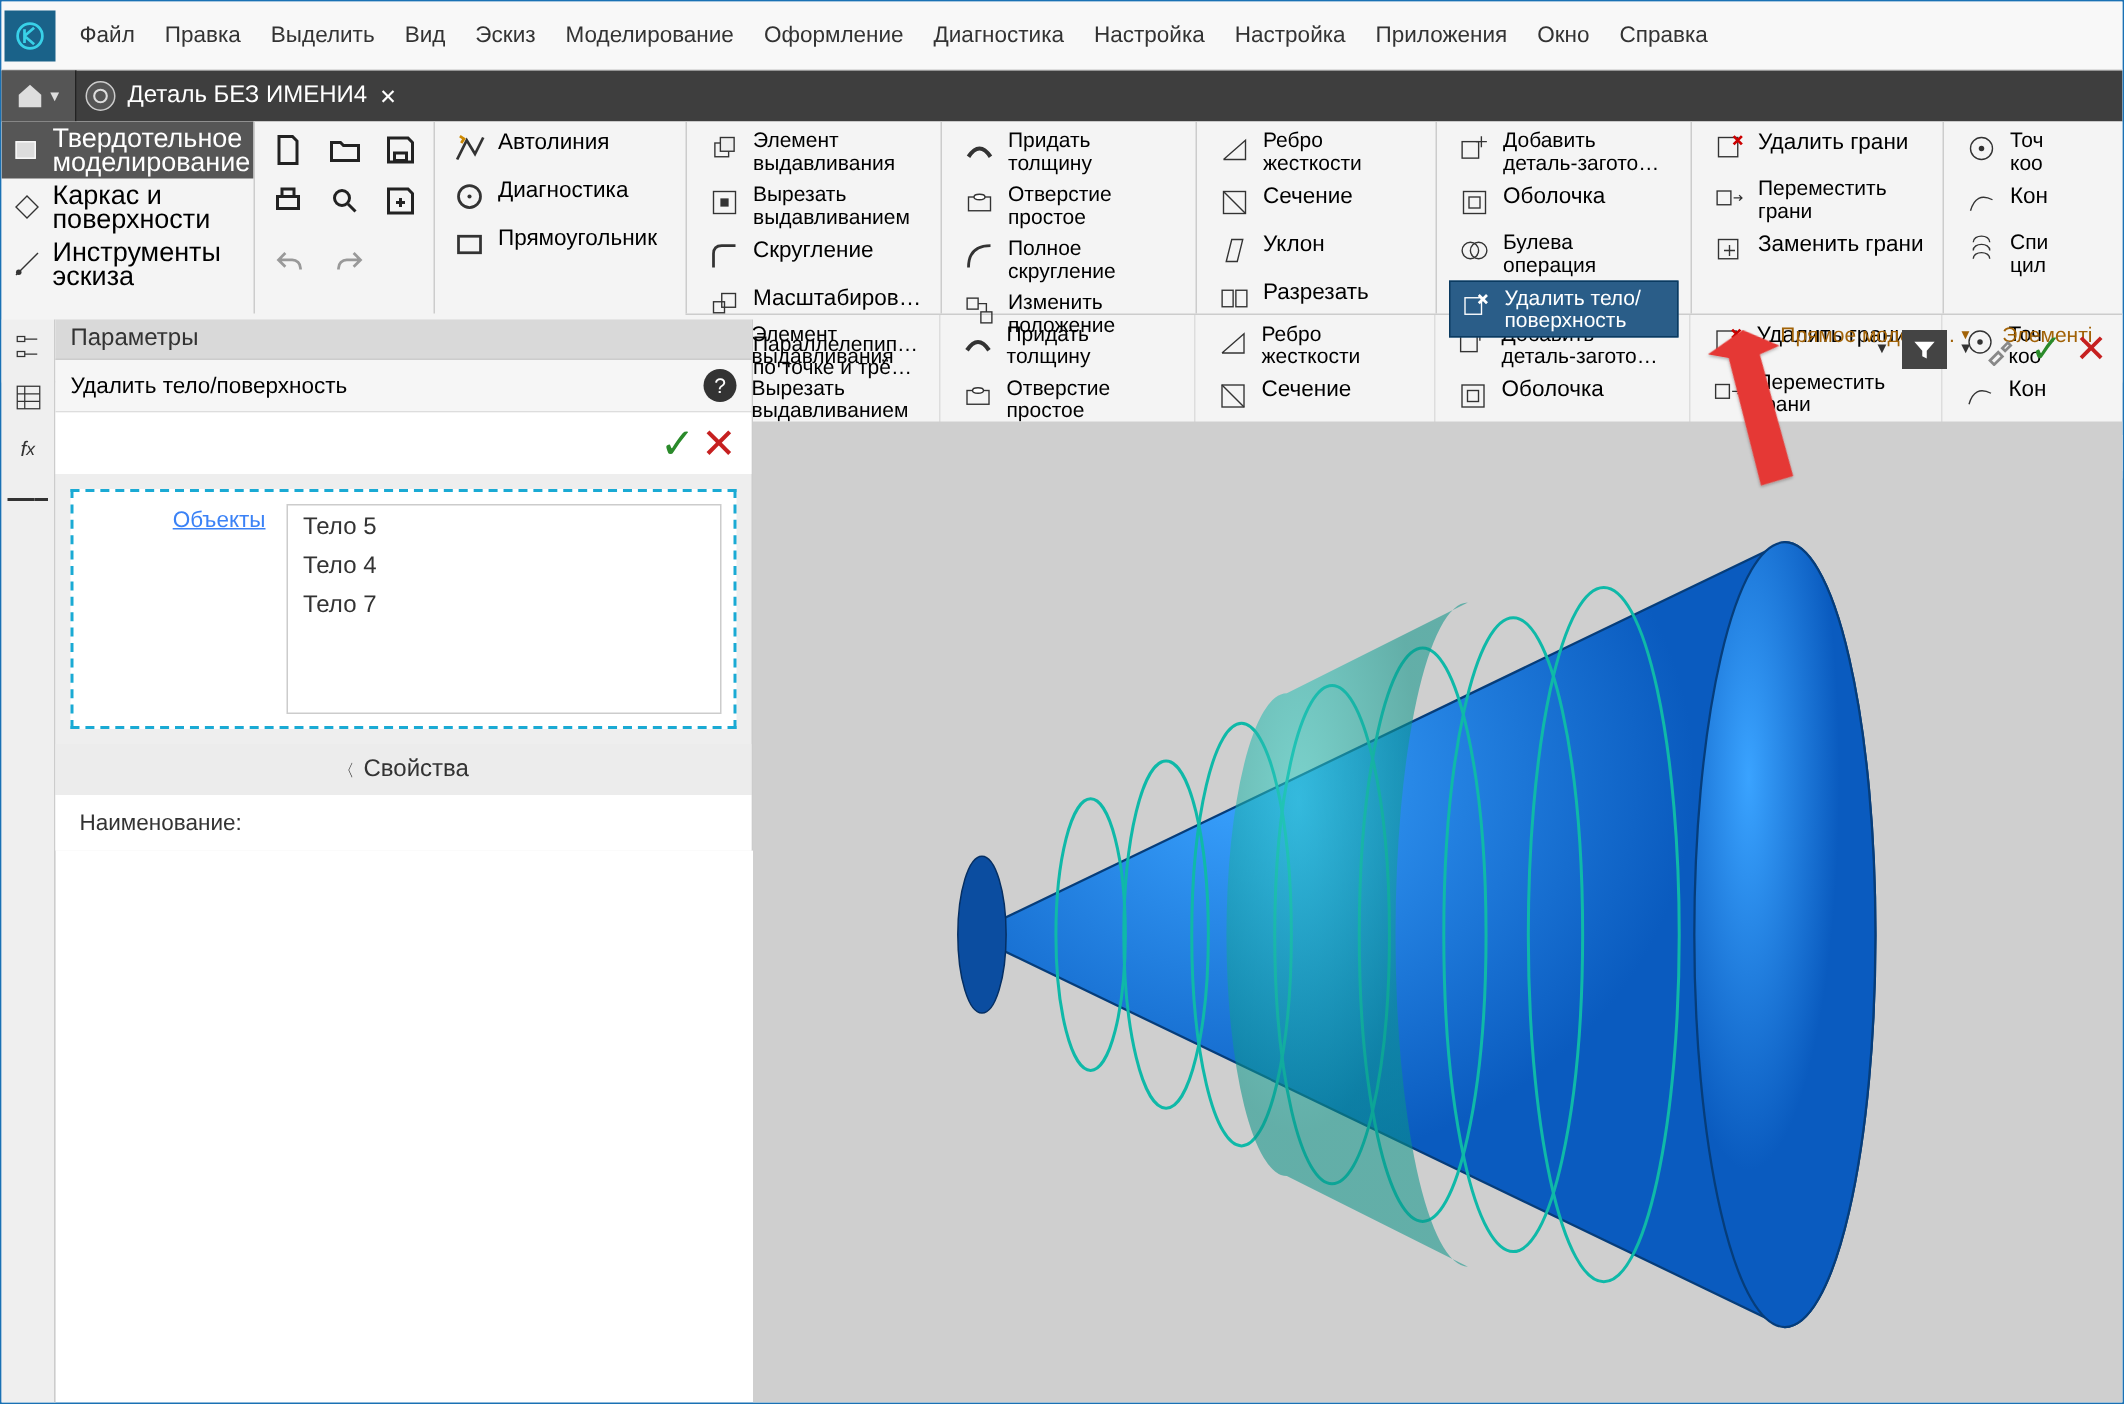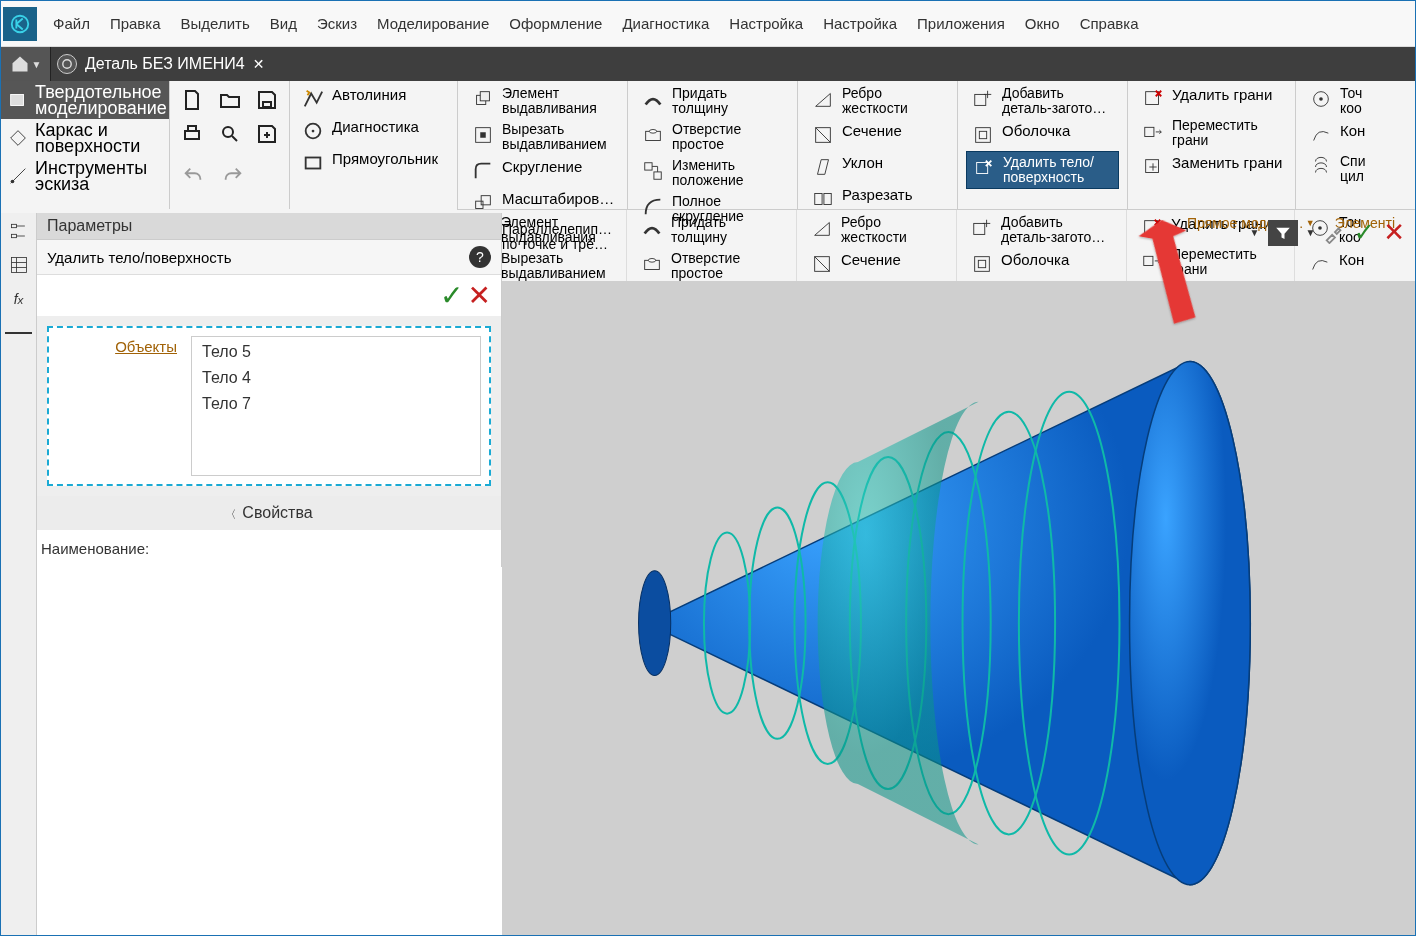--- a/index.html
+++ b/index.html
@@ -48,25 +48,25 @@
   .left-rail .lr.lines div { width:18px; height:2px; background:#333; margin:2px 0;}
   .panel { position:absolute; left:36px; top:212px; width:465px; background:#eee; border-right:1px solid #ccc; }
   .panel-hdr { background:#d9d9d9; padding:4px 10px; font-size:16px; color:#333; border-bottom:1px solid #ccc; }
   .panel-sub { display:flex; align-items:center; justify-content:space-between; padding:6px 10px; background:#f6f6f6; border-bottom:1px solid #ddd; }
   .panel-sub .ps-text { font-size:15px; }
   .panel-sub .help { width:22px; height:22px; border-radius:50%; background:#333; color:#fff; text-align:center; line-height:22px; font-size:14px; }
   .panel-actions { display:flex; justify-content:flex-end; gap:4px; padding:4px 10px; background:#fff; }
   .chk { font-size:28px; color:#2a8a2a; }
   .xmk { font-size:28px; color:#c62020; }
   .obj-box { margin:10px; border:2px dashed #1aaad4; padding:8px; display:flex; gap:14px; min-height:160px; background:#fff; }
-  .obj-label { color:#a16207; text-decoration:underline; font-size:15px; padding-top:2px; text-align:right; width:120px; }
+  .obj-label { color:#3b82f6; text-decoration:underline; font-size:15px; padding-top:2px; text-align:right; width:120px; }
   .obj-list { flex:1; border:1px solid #ccc; padding:6px 10px; display:flex; flex-direction:column; gap:8px; font-size:16px; color:#333; }
   .props-hdr { background:#ececec; text-align:center; padding:8px 0; font-size:16px; color:#333; }
   .props-hdr .caret { font-size:11px; margin-right:6px; }
-  .prop-row { display:flex; align-items:center; gap:8px; padding:10px 4px; background:#fff; }
+  .prop-row { display:flex; align-items:center; gap:8px; padding:10px 16px; background:#fff; }
   .prop-row label { font-size:15px; color:#333; }
   .prop-row input { flex:1; padding:5px 8px; font-size:15px; border:1px solid #bbb; }
   .viewport { position:absolute; left:501px; top:280px; right:0; bottom:0; background:#cfcfcf; }
   .topright-tools { position:absolute; right:10px; top:216px; display:flex; align-items:center; gap:8px; }
   .topright-tools .sq { width:30px; height:26px; background:#444; display:flex; align-items:center; justify-content:center; }
   .topright-tools .drop2 { font-size:10px; color:#333; }
   .topright-tools .chk2 { font-size:26px; color:#2a8a2a; }
   .topright-tools .x2 { font-size:26px; color:#c62020; }
   .arrow { position:absolute; right:92px; top:210px; pointer-events:none; }
 </style>
@@ -422,35 +422,35 @@
             <svg viewBox="0 0 24 24">
               <rect x="4" y="8" width="16" height="10" stroke="#333" fill="none"></rect>
               <ellipse cx="12" cy="8" rx="4" ry="2" stroke="#333" fill="#fff"></ellipse>
             </svg>
           </span>
           <span class="tool-2l"><span>Отверстие</span><br><span>простое</span></span>
         </div>
       <div class="tool-item">
           <span class="ti-icon">
             <svg viewBox="0 0 24 24">
+              <path d="M4 20 Q4 4 20 4" stroke="#333" fill="none" stroke-width="2"></path>
+            </svg>
+          </span>
+          <span class="tool-2l"><span>Полное</span><br><span>скругление</span></span>
+        </div>
+      <div class="tool-item">
+          <span class="ti-icon">
+            <svg viewBox="0 0 24 24">
               <rect x="3" y="3" width="8" height="8" stroke="#333" fill="none"></rect>
               <rect x="13" y="13" width="8" height="8" stroke="#333" fill="none"></rect>
               <path d="M11 7h6v6" stroke="#333" fill="none"></path>
             </svg>
           </span>
           <span class="tool-2l"><span>Изменить</span><br><span>положение</span></span>
         </div>
-      <div class="tool-item">
-          <span class="ti-icon">
-            <svg viewBox="0 0 24 24">
-              <path d="M4 20 Q4 4 20 4" stroke="#333" fill="none" stroke-width="2"></path>
-            </svg>
-          </span>
-          <span class="tool-2l"><span>Полное</span><br><span>скругление</span></span>
-        </div>
     </div>
     <div class="col" style="width:160px; border-left:1px solid #ccc;">
       <div class="tool-item">
           <span class="ti-icon">
             <svg viewBox="0 0 24 24">
               <path d="M4 20 H20 V6 L4 20" stroke="#333" fill="none"></path>
             </svg>
           </span>
           <span class="tool-2l"><span>Ребро</span><br><span>жесткости</span></span>
         </div>
@@ -492,20 +492,29 @@
           <span class="tool-2l"><span>Добавить</span><br><span>деталь-загото…</span></span>
         </div>
       <div class="tool-item">
           <span class="ti-icon">
             <svg viewBox="0 0 24 24">
               <rect x="4" y="4" width="16" height="16" stroke="#333" fill="none"></rect>
               <rect x="8" y="8" width="8" height="8" stroke="#333" fill="none"></rect>
             </svg>
           </span>
           <span>Оболочка</span>
+        </div>
+      <div class="tool-item">
+          <span class="ti-icon">
+            <svg viewBox="0 0 24 24">
+              <circle cx="9" cy="12" r="6" stroke="#333" fill="none"></circle>
+              <circle cx="15" cy="12" r="6" stroke="#333" fill="none"></circle>
+            </svg>
+          </span>
+          <span class="tool-2l"><span>Булева</span><br><span>операция</span></span>
         </div>
       <div class="tool-item highlight">
           <span class="ti-icon">
             <svg viewBox="0 0 24 24">
               <rect x="4" y="6" width="12" height="12" stroke="#fff" fill="none"></rect>
               <path d="M14 4l6 6M20 4l-6 6" stroke="#fff" stroke-width="2"></path>
             </svg>
           </span>
           <span class="tool-2l"><span>Удалить тело/</span><br><span>поверхность</span></span>
         </div>

